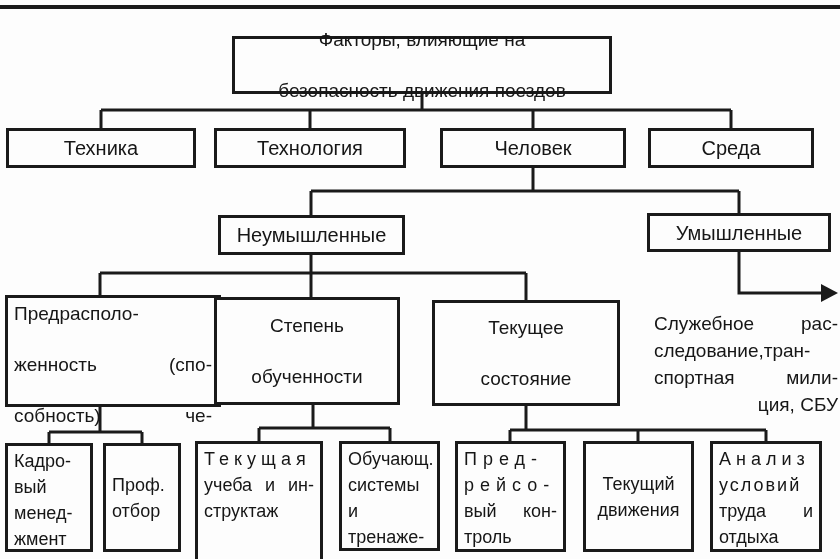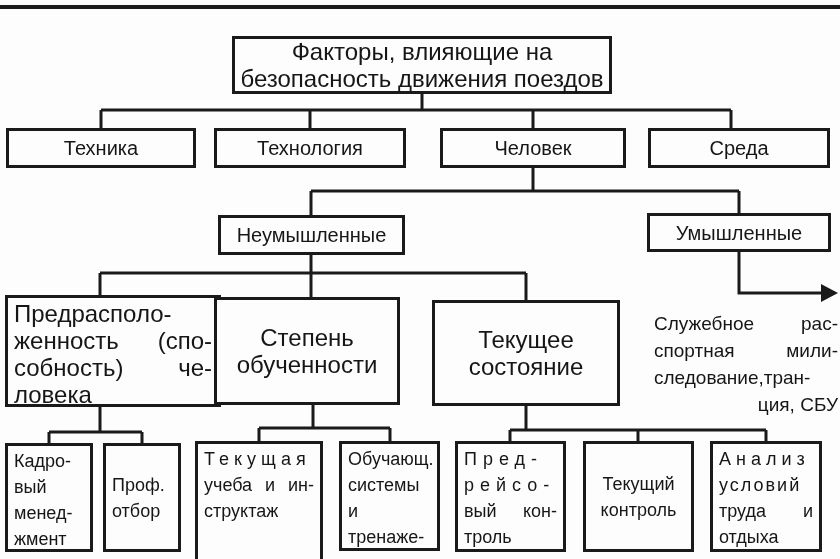--- a/index.html
+++ b/index.html
@@ -14,21 +14,21 @@
     position:absolute; box-sizing:border-box;
     border:3px solid #1a1a1a; background:#fdfdfd;
     display:flex; flex-direction:column; justify-content:center;
   }
   .box .line { width:100%; }
   .center .line { text-align:center; }
   .topalign { justify-content:flex-start; }
   .pad { padding:2px 6px; }
   .f20 { font-size:20px; }
   .f20 .line { line-height:24px; }
-  .f19 { font-size:24px; }
+  .f19 { font-size:19px;gap:24px; }
   .f19 .line { line-height:27px; }
   .f18 { font-size:18px; }
   .f18 .line { line-height:26px; }
   
   .jl .line:not(:last-child) { text-align-last:justify; }
   
   .n-ucheba .line:nth-child(1) { letter-spacing:5px; }
   .n-predreis .line:nth-child(1),
   .n-predreis .line:nth-child(2) { letter-spacing:6px; }
   .n-analiz .line:nth-child(1) { letter-spacing:5px; }
@@ -64,21 +64,21 @@
 
   <div class="box center f20" style="left:6px;top:128px;width:190px;height:40px">
       <div class="line">Техника</div>
     </div>
   <div class="box center f20" style="left:214px;top:128px;width:192px;height:40px">
       <div class="line">Технология</div>
     </div>
   <div class="box center f20" style="left:440px;top:128px;width:186px;height:40px">
       <div class="line">Человек</div>
     </div>
-  <div class="box center f20" style="left:648px;top:128px;width:182px;height:40px">
+  <div class="box center f20" style="left:648px;top:128px;width:166px;height:40px">
       <div class="line">Среда</div>
     </div>
 
   <div class="box center f20" style="left:218px;top:215px;width:187px;height:40px">
       <div class="line">Неумышленные</div>
     </div>
   <div class="box center f20" style="left:647px;top:213px;width:184px;height:39px">
       <div class="line">Умышленные</div>
     </div>
 
@@ -92,22 +92,22 @@
       <div class="line">Степень</div>
       <div class="line">обученности</div>
     </div>
   <div class="box center f19" style="left:432px;top:300px;width:188px;height:106px">
       <div class="line">Текущее</div>
       <div class="line">состояние</div>
     </div>
 
   <div class="note">
       <div class="line">Служебное рас-</div>
+      <div class="line">следование,тран-</div>
       <div class="line">спортная мили-</div>
-      <div class="line">следование,тран-</div>
       <div class="line">ция, СБУ</div>
     </div>
 
   <div class="box f18 pad topalign" style="left:5px;top:443px;width:88px;height:109px">
       <div class="line">Кадро-</div>
       <div class="line">вый</div>
       <div class="line">менед-</div>
       <div class="line">жмент</div>
     </div>
   <div class="box f18 pad" style="left:103px;top:443px;width:78px;height:109px">
@@ -126,21 +126,21 @@
       <div class="line">ры</div>
     </div>
   <div class="box f18 jl pad topalign n-predreis" style="left:455px;top:441px;width:111px;height:111px">
       <div class="line">Пред-</div>
       <div class="line">рейсо-</div>
       <div class="line">вый кон-</div>
       <div class="line">троль</div>
     </div>
   <div class="box center f18" style="left:583px;top:441px;width:111px;height:111px">
       <div class="line">Текущий</div>
-      <div class="line">контроль</div>
+      <div class="line">движения</div>
     </div>
   <div class="box f18 jl pad topalign n-analiz" style="left:710px;top:441px;width:112px;height:111px">
       <div class="line">Анализ</div>
       <div class="line">условий</div>
       <div class="line">труда и</div>
       <div class="line">отдыха</div>
     </div>
 
 </div>
 

